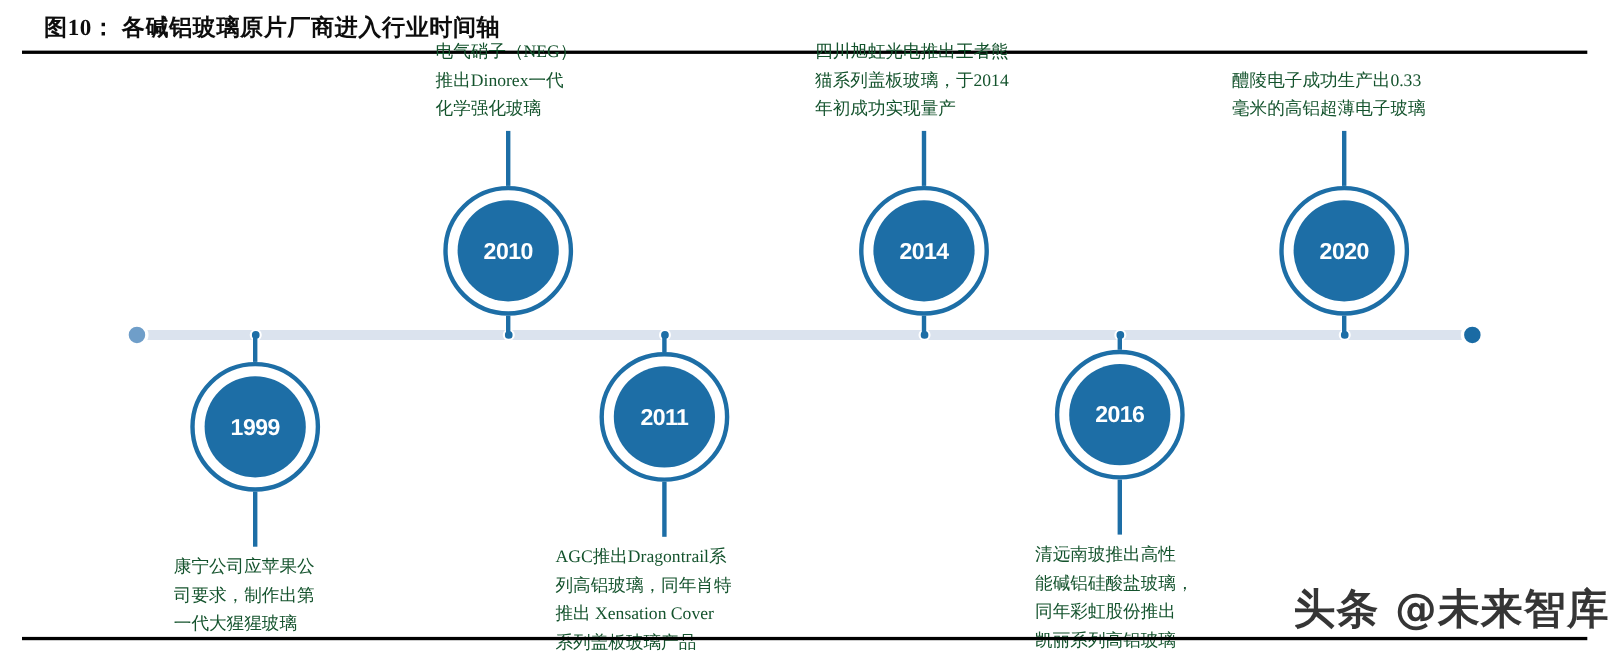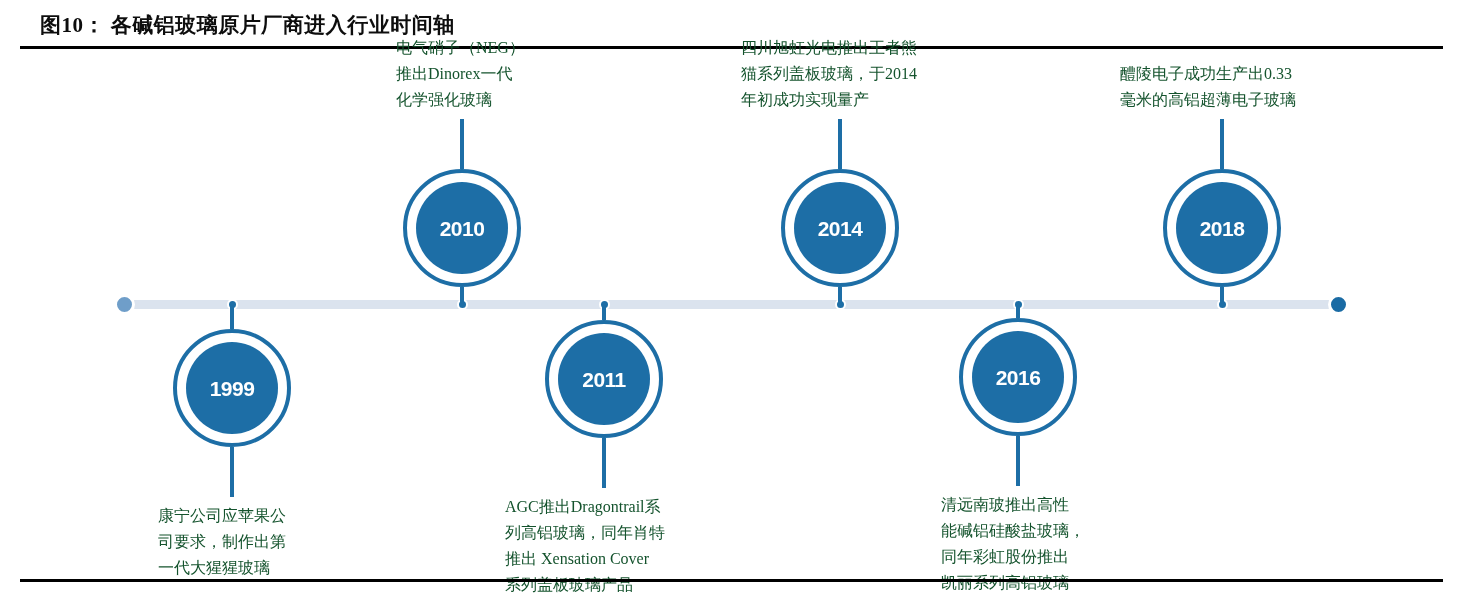--- a/index.html
+++ b/index.html
@@ -216,21 +216,22 @@
       </div>
       <div class="caption bottom" style="left: 941px; top: 492px;">清远南玻推出高性
 能碱铝硅酸盐玻璃，
 同年彩虹股份推出
 凯丽系列高铝玻璃</div>
       <div class="axis-dot" style="left: 1222px;"></div>
       <div class="stem" style="left: 1222px; top: 287px; height: 17px;"></div>
       <div class="stem" style="left: 1222px; top: 119px; height: 50px;"></div>
       <div class="ring" style="left: 1222px; top: 169px;"></div>
       <div class="disc" style="left: 1222px; top: 182px;">
-        <span class="year-label">2018</span>
+        <span class="year-label">2020</span>
       </div>
       <div class="caption top" style="left: 1120px; bottom: 483px;">醴陵电子成功生产出0.33
 毫米的高铝超薄电子玻璃</div>
     </div>
 
   <div id="bottom-rule"></div>
 
+  <div id="watermark">头条 @未来智库</div>
 </div>
 
 </body></html>

